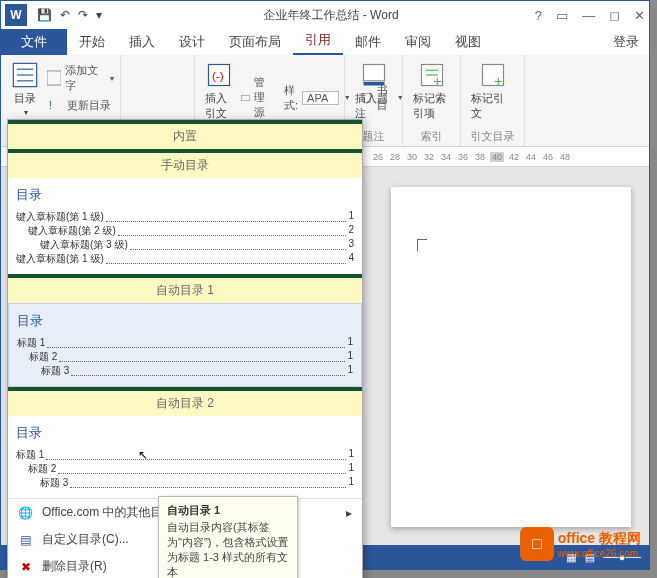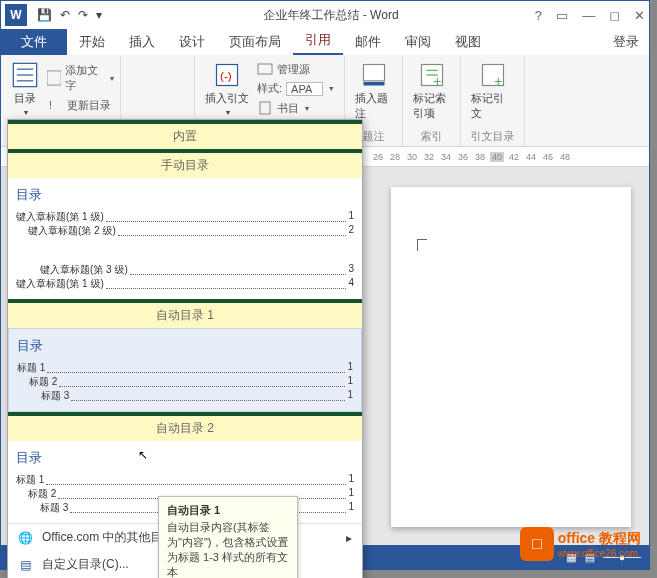--- a/index.html
+++ b/index.html
@@ -129,21 +129,21 @@
     <div class="group" style="width:150px;">
       <div style="display:flex;gap:4px;">
         <div class="big-btn">
           <svg viewBox="0 0 24 24">
               <rect x="3" y="3" width="18" height="18" fill="#fff" stroke="#2b579a"></rect>
               <text x="6" y="16" font-size="10" fill="#d00">(-)</text>
             </svg>
           <span>插入引文</span>
             <span class="dropdown-arrow">▾</span>
         </div>
-        <div style="display:flex;flex-direction:column;gap:4px;margin-top:2px;">
+        <div style="display:flex;flex-direction:row;gap:12px;margin-top:2px;">
           <div class="inline-row">
               <svg viewBox="0 0 16 16">
                 <rect width="14" height="10" x="1" y="3" fill="none" stroke="#888"></rect>
               </svg>
               <span>管理源</span>
             </div>
           <div class="inline-row">
               <span>样式:</span>
               <span style="border:1px solid #bbb;padding:0 10px 0 4px;background:#fff;">APA</span>
               <span class="dropdown-arrow">▾</span>
@@ -231,21 +231,21 @@
       <div class="toc-line">
           <span class="t">键入章标题(第 1 级)</span>
           <span class="dots"></span>
           <span class="p">1</span>
         </div>
       <div class="toc-line" style="padding-left:12px;">
           <span class="t">键入章标题(第 2 级)</span>
           <span class="dots"></span>
           <span class="p">2</span>
         </div>
-      <div class="toc-line" style="padding-left:24px;margin-top:25px;">
+      <div class="toc-line" style="padding-left:24px;">
           <span class="t">键入章标题(第 3 级)</span>
           <span class="dots"></span>
           <span class="p">3</span>
         </div>
       <div class="toc-line">
           <span class="t">键入章标题(第 1 级)</span>
           <span class="dots"></span>
           <span class="p">4</span>
         </div>
     </div>

